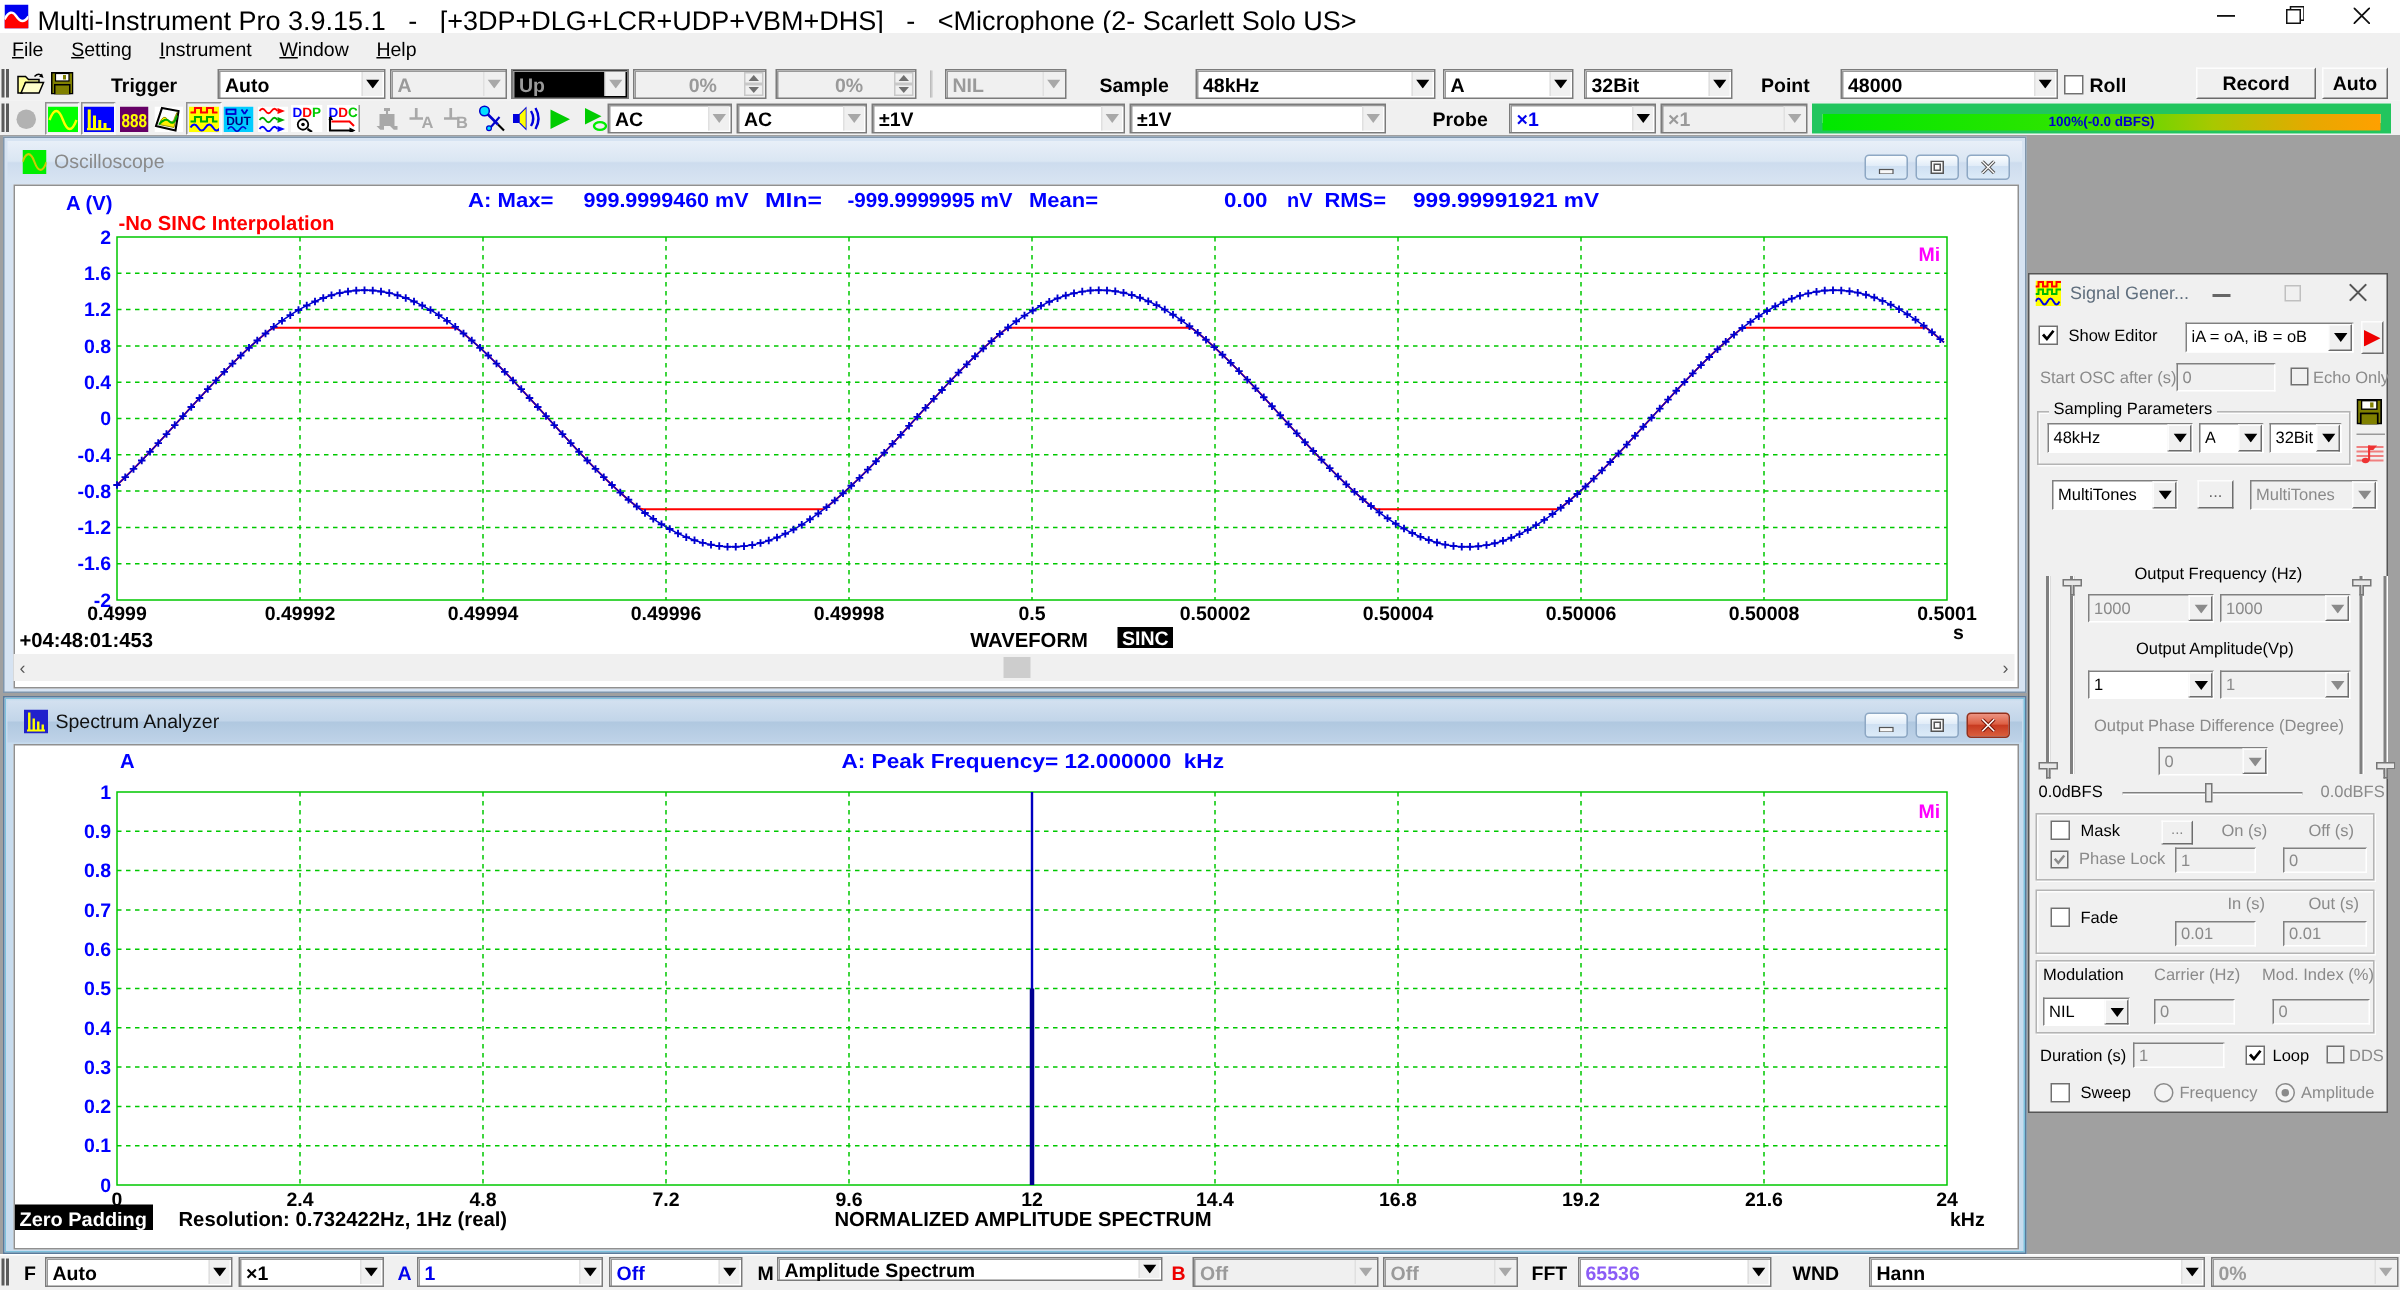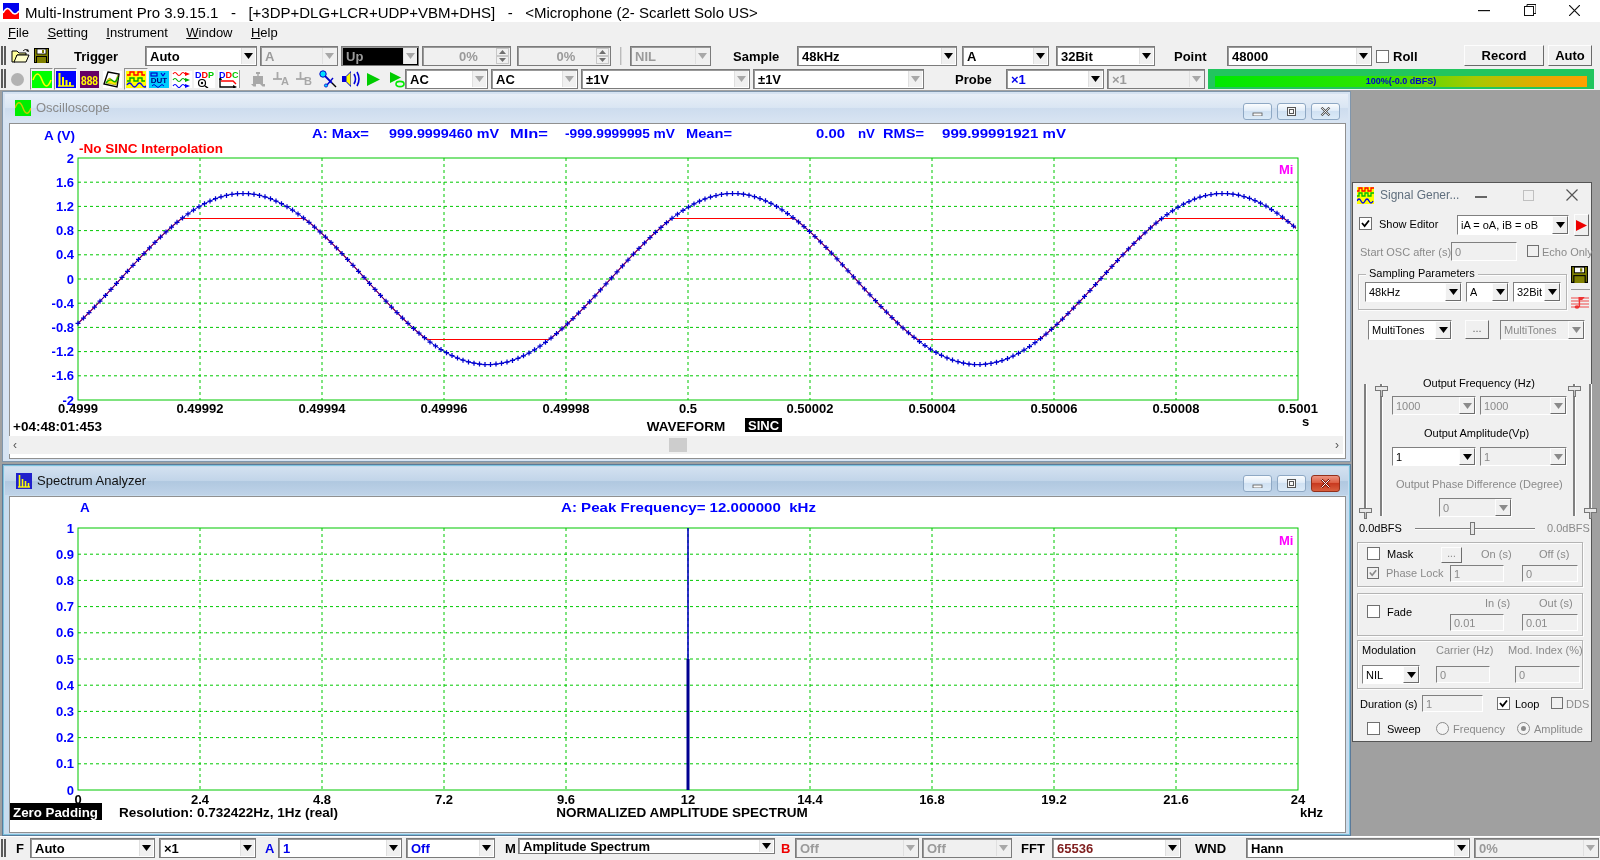--- a/index.html
+++ b/index.html
@@ -19,21 +19,21 @@
 .wbtn{position:absolute;width:29px;height:17px;border:1px solid #8ea8c4;border-radius:3px;background:linear-gradient(#fbfdfe,#e0ecf8 45%,#cfe0f2 46%,#dcebf8);display:flex;align-items:center;justify-content:center}
 .menu-item{display:inline-block;padding:3px 7px;font-size:13px}
 </style></head><body>
 
 <div class="abs" style="left:0;top:0;width:1600px;height:22px;background:#ffffff"></div>
 <div class="abs" style="left:3px;top:3px"><svg width="16" height="16" viewBox="0 0 16 16">
       <rect width="16" height="16" fill="#0000ee"></rect>
       <path d="M0 16 L0 10 Q4 2 8 8 Q12 14 16 8 L16 16 Z" fill="#ff0000"></path>
       <path d="M0 10 Q4 2 8 8 Q12 14 16 8" fill="none" stroke="#ffffff" stroke-width="1.6"></path>
     </svg></div>
-<div class="abs" style="left:25px;top:4px;font-size:15px;color:#000">Multi-Instrument Pro 3.9.15.1&nbsp;&nbsp;&nbsp;-&nbsp;&nbsp;&nbsp;[+3DP+DLG+LCR+UDP+VBM+DHS]&nbsp;&nbsp;&nbsp;-&nbsp;&nbsp;&nbsp;&lt;Microphone (2- Scarlett Solo US&gt;</div>
+<div class="abs" style="left:25px;top:4px;font-size:18px;color:#000">Multi-Instrument Pro 3.9.15.1&nbsp;&nbsp;&nbsp;-&nbsp;&nbsp;&nbsp;[+3DP+DLG+LCR+UDP+VBM+DHS]&nbsp;&nbsp;&nbsp;-&nbsp;&nbsp;&nbsp;&lt;Microphone (2- Scarlett Solo US&gt;</div>
 <svg class="abs" style="left:1478px;top:10px" width="12" height="2">
     <rect width="12" height="1.2" fill="#111"></rect>
   </svg>
 <svg class="abs" style="left:1524px;top:4px" width="12" height="12">
     <rect x="0.5" y="2.5" width="9" height="9" fill="none" stroke="#111"></rect>
     <path d="M3 2.5v-2h9v9h-2" fill="none" stroke="#111"></path>
   </svg>
 <svg class="abs" style="left:1569px;top:5px" width="11" height="11">
     <path d="M0 0L11 11M11 0L0 11" stroke="#111" stroke-width="1.2"></path>
   </svg>
@@ -800,21 +800,21 @@
 <div class="tbc" style="left:922px;top:838px;width:90px;height:20px;background:#f0f0f0">
     <span style="color:#9a9a9a">Off</span>
     <div class="tbc-a">
       <svg width="9" height="6">
         <path d="M0 0h9l-4.5 6z" fill="#a8a8a8"></path>
       </svg>
     </div>
   </div>
 <div class="lbl" style="left:1021px;top:841px">FFT</div>
 <div class="tbc" style="left:1052px;top:838px;width:129px;height:20px;background:#ffffff">
-    <span style="color:#7f1d1d">65536</span>
+    <span style="color:#8b5cf6">65536</span>
     <div class="tbc-a">
       <svg width="9" height="6">
         <path d="M0 0h9l-4.5 6z" fill="#000000"></path>
       </svg>
     </div>
   </div>
 <div class="lbl" style="left:1195px;top:841px">WND</div>
 <div class="tbc" style="left:1246px;top:838px;width:224px;height:20px;background:#ffffff">
     <span style="color:#000000">Hann</span>
     <div class="tbc-a">

